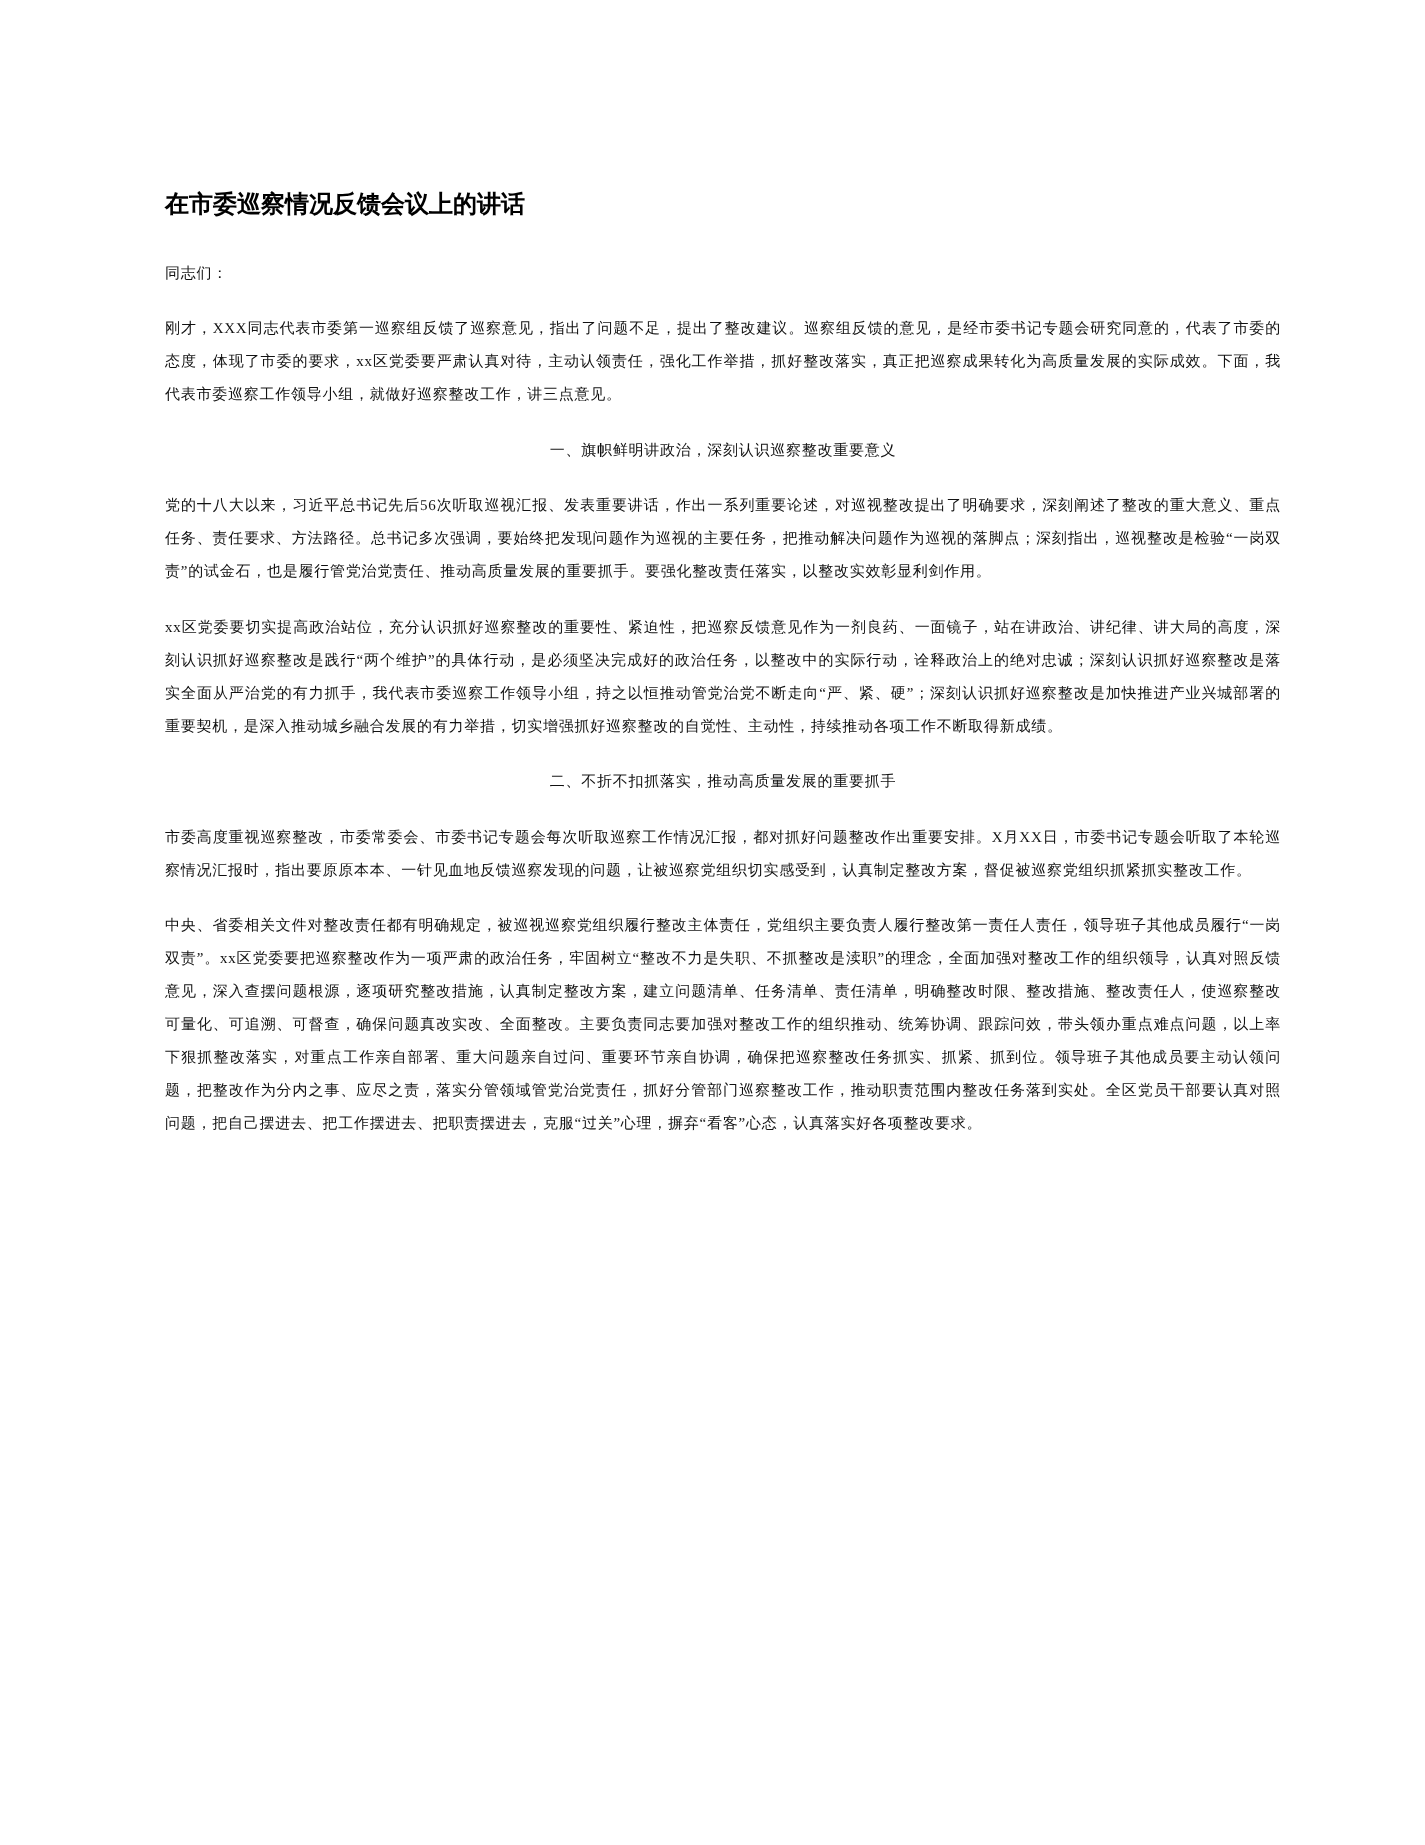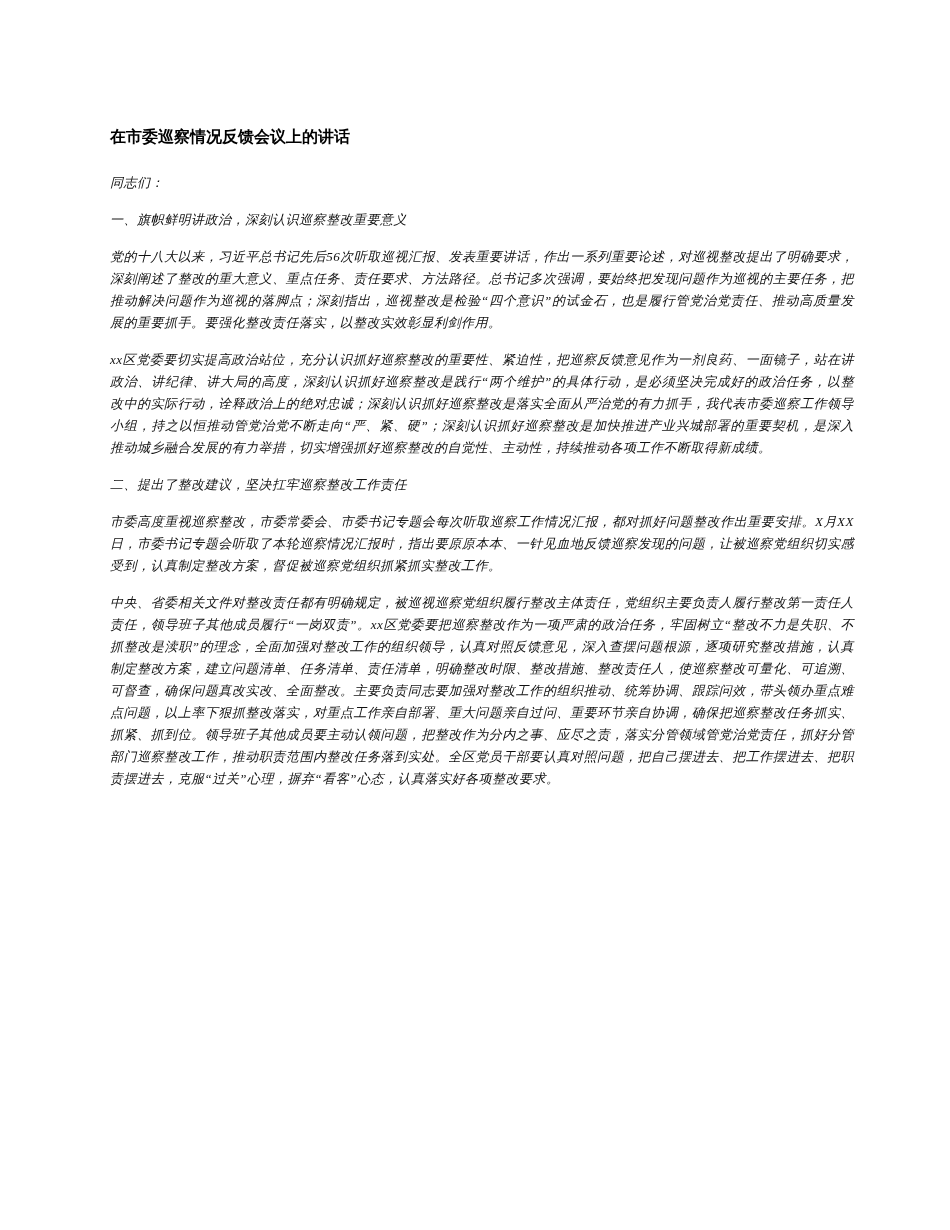--- a/index.html
+++ b/index.html
@@ -20,43 +20,43 @@
     padding: 126px 96px 60px 110px;
   }
   .doc-title {
     font-size: 16px;
     font-weight: bold;
     line-height: 22px;
     margin: 0 0 24px 0;
     color: #000000;
   }
   .doc-body p {
-    font-size: 13px;
+    font-size: 10px;
     line-height: 22px;
     margin: 0 0 15px 0;
     text-align: justify;
     letter-spacing: 0.5px;
     word-break: break-all;
     color: #111111;
-    font-style: italic;
   }
   .doc-body p.salutation {
     text-align: left;
   }
   .doc-body p.section-heading {
-    text-align: left;
+    text-align: center;
   }
 </style>
 </head>
 <body>
 
 <div class="page">
   <h1 class="doc-title">在市委巡察情况反馈会议上的讲话</h1>
   <div class="doc-body">
       <p class="salutation">同志们：</p>
+      <p class="body-paragraph">刚才，XXX同志代表市委第一巡察组反馈了巡察意见，指出了问题不足，提出了整改建议。巡察组反馈的意见，是经市委书记专题会研究同意的，代表了市委的态度，体现了市委的要求，xx区党委要严肃认真对待，主动认领责任，强化工作举措，抓好整改落实，真正把巡察成果转化为高质量发展的实际成效。下面，我代表市委巡察工作领导小组，就做好巡察整改工作，讲三点意见。</p>
       <p class="section-heading">一、旗帜鲜明讲政治，深刻认识巡察整改重要意义</p>
-      <p class="body-paragraph">党的十八大以来，习近平总书记先后56次听取巡视汇报、发表重要讲话，作出一系列重要论述，对巡视整改提出了明确要求，深刻阐述了整改的重大意义、重点任务、责任要求、方法路径。总书记多次强调，要始终把发现问题作为巡视的主要任务，把推动解决问题作为巡视的落脚点；深刻指出，巡视整改是检验“四个意识”的试金石，也是履行管党治党责任、推动高质量发展的重要抓手。要强化整改责任落实，以整改实效彰显利剑作用。</p>
+      <p class="body-paragraph">党的十八大以来，习近平总书记先后56次听取巡视汇报、发表重要讲话，作出一系列重要论述，对巡视整改提出了明确要求，深刻阐述了整改的重大意义、重点任务、责任要求、方法路径。总书记多次强调，要始终把发现问题作为巡视的主要任务，把推动解决问题作为巡视的落脚点；深刻指出，巡视整改是检验“一岗双责”的试金石，也是履行管党治党责任、推动高质量发展的重要抓手。要强化整改责任落实，以整改实效彰显利剑作用。</p>
       <p class="body-paragraph">xx区党委要切实提高政治站位，充分认识抓好巡察整改的重要性、紧迫性，把巡察反馈意见作为一剂良药、一面镜子，站在讲政治、讲纪律、讲大局的高度，深刻认识抓好巡察整改是践行“两个维护”的具体行动，是必须坚决完成好的政治任务，以整改中的实际行动，诠释政治上的绝对忠诚；深刻认识抓好巡察整改是落实全面从严治党的有力抓手，我代表市委巡察工作领导小组，持之以恒推动管党治党不断走向“严、紧、硬”；深刻认识抓好巡察整改是加快推进产业兴城部署的重要契机，是深入推动城乡融合发展的有力举措，切实增强抓好巡察整改的自觉性、主动性，持续推动各项工作不断取得新成绩。</p>
-      <p class="section-heading">二、提出了整改建议，坚决扛牢巡察整改工作责任</p>
+      <p class="section-heading">二、不折不扣抓落实，推动高质量发展的重要抓手</p>
       <p class="body-paragraph">市委高度重视巡察整改，市委常委会、市委书记专题会每次听取巡察工作情况汇报，都对抓好问题整改作出重要安排。X月XX日，市委书记专题会听取了本轮巡察情况汇报时，指出要原原本本、一针见血地反馈巡察发现的问题，让被巡察党组织切实感受到，认真制定整改方案，督促被巡察党组织抓紧抓实整改工作。</p>
       <p class="body-paragraph">中央、省委相关文件对整改责任都有明确规定，被巡视巡察党组织履行整改主体责任，党组织主要负责人履行整改第一责任人责任，领导班子其他成员履行“一岗双责”。xx区党委要把巡察整改作为一项严肃的政治任务，牢固树立“整改不力是失职、不抓整改是渎职”的理念，全面加强对整改工作的组织领导，认真对照反馈意见，深入查摆问题根源，逐项研究整改措施，认真制定整改方案，建立问题清单、任务清单、责任清单，明确整改时限、整改措施、整改责任人，使巡察整改可量化、可追溯、可督查，确保问题真改实改、全面整改。主要负责同志要加强对整改工作的组织推动、统筹协调、跟踪问效，带头领办重点难点问题，以上率下狠抓整改落实，对重点工作亲自部署、重大问题亲自过问、重要环节亲自协调，确保把巡察整改任务抓实、抓紧、抓到位。领导班子其他成员要主动认领问题，把整改作为分内之事、应尽之责，落实分管领域管党治党责任，抓好分管部门巡察整改工作，推动职责范围内整改任务落到实处。全区党员干部要认真对照问题，把自己摆进去、把工作摆进去、把职责摆进去，克服“过关”心理，摒弃“看客”心态，认真落实好各项整改要求。</p>
     </div>
 </div>
 
 </body></html>

